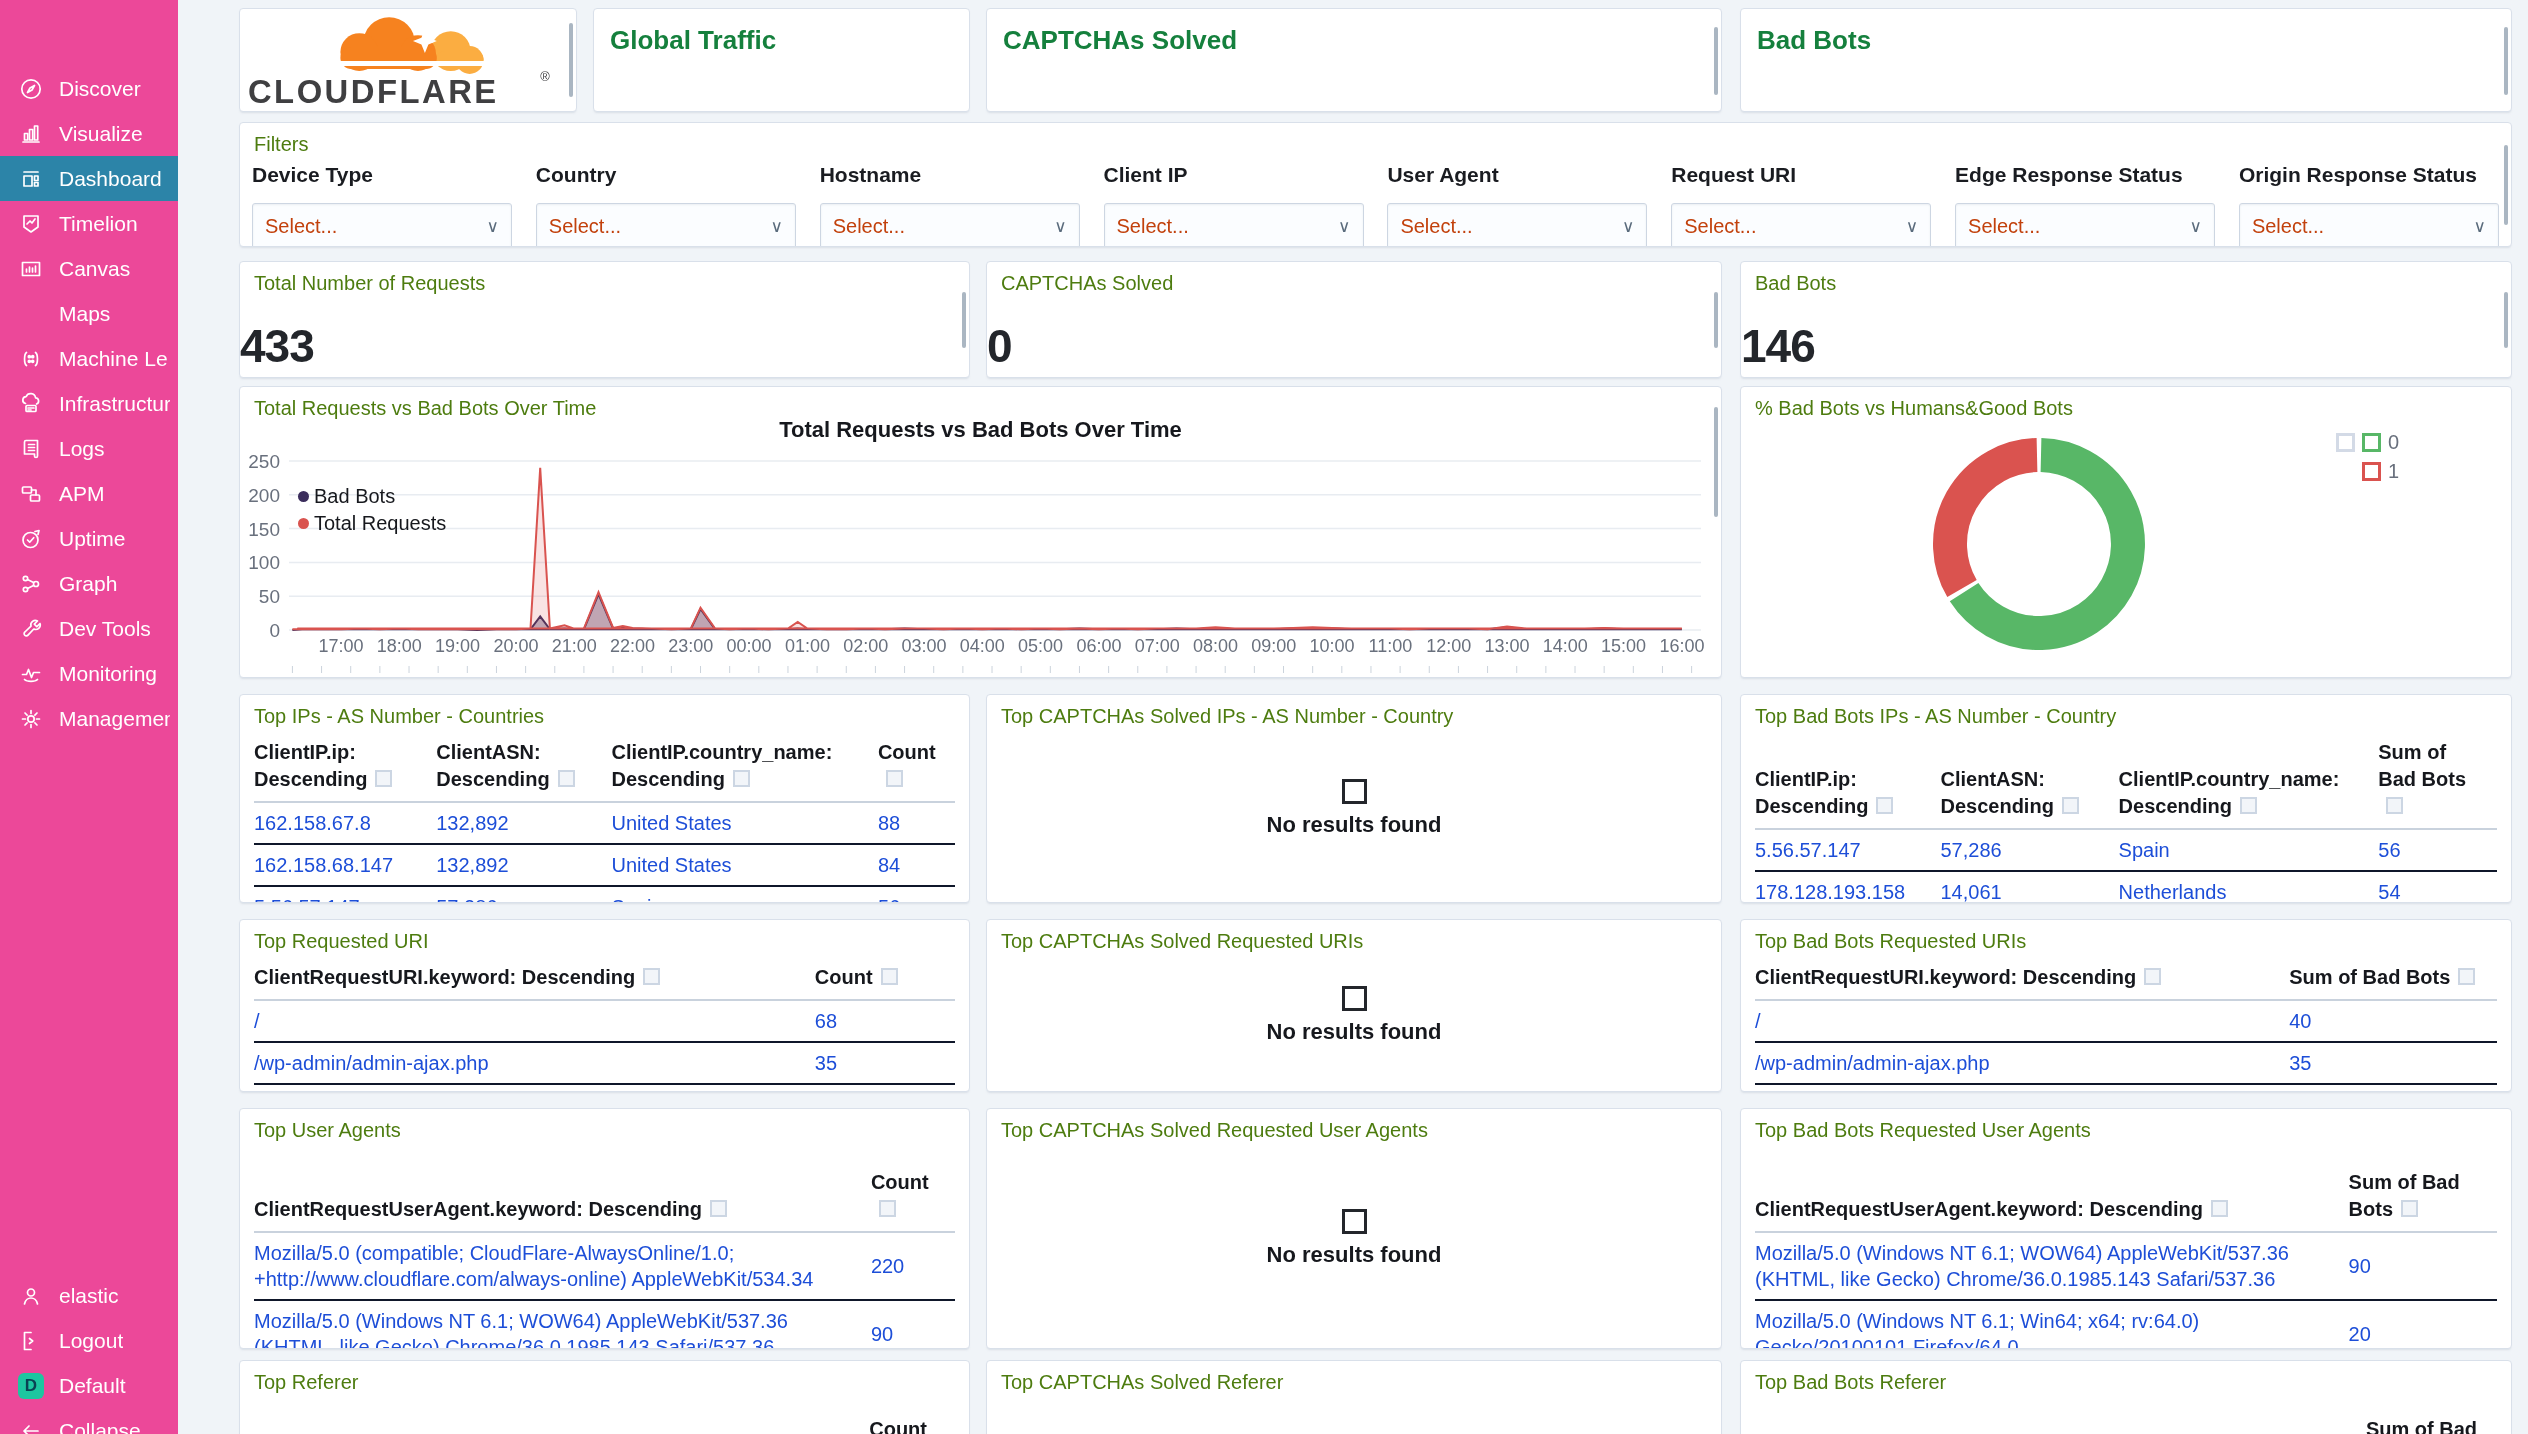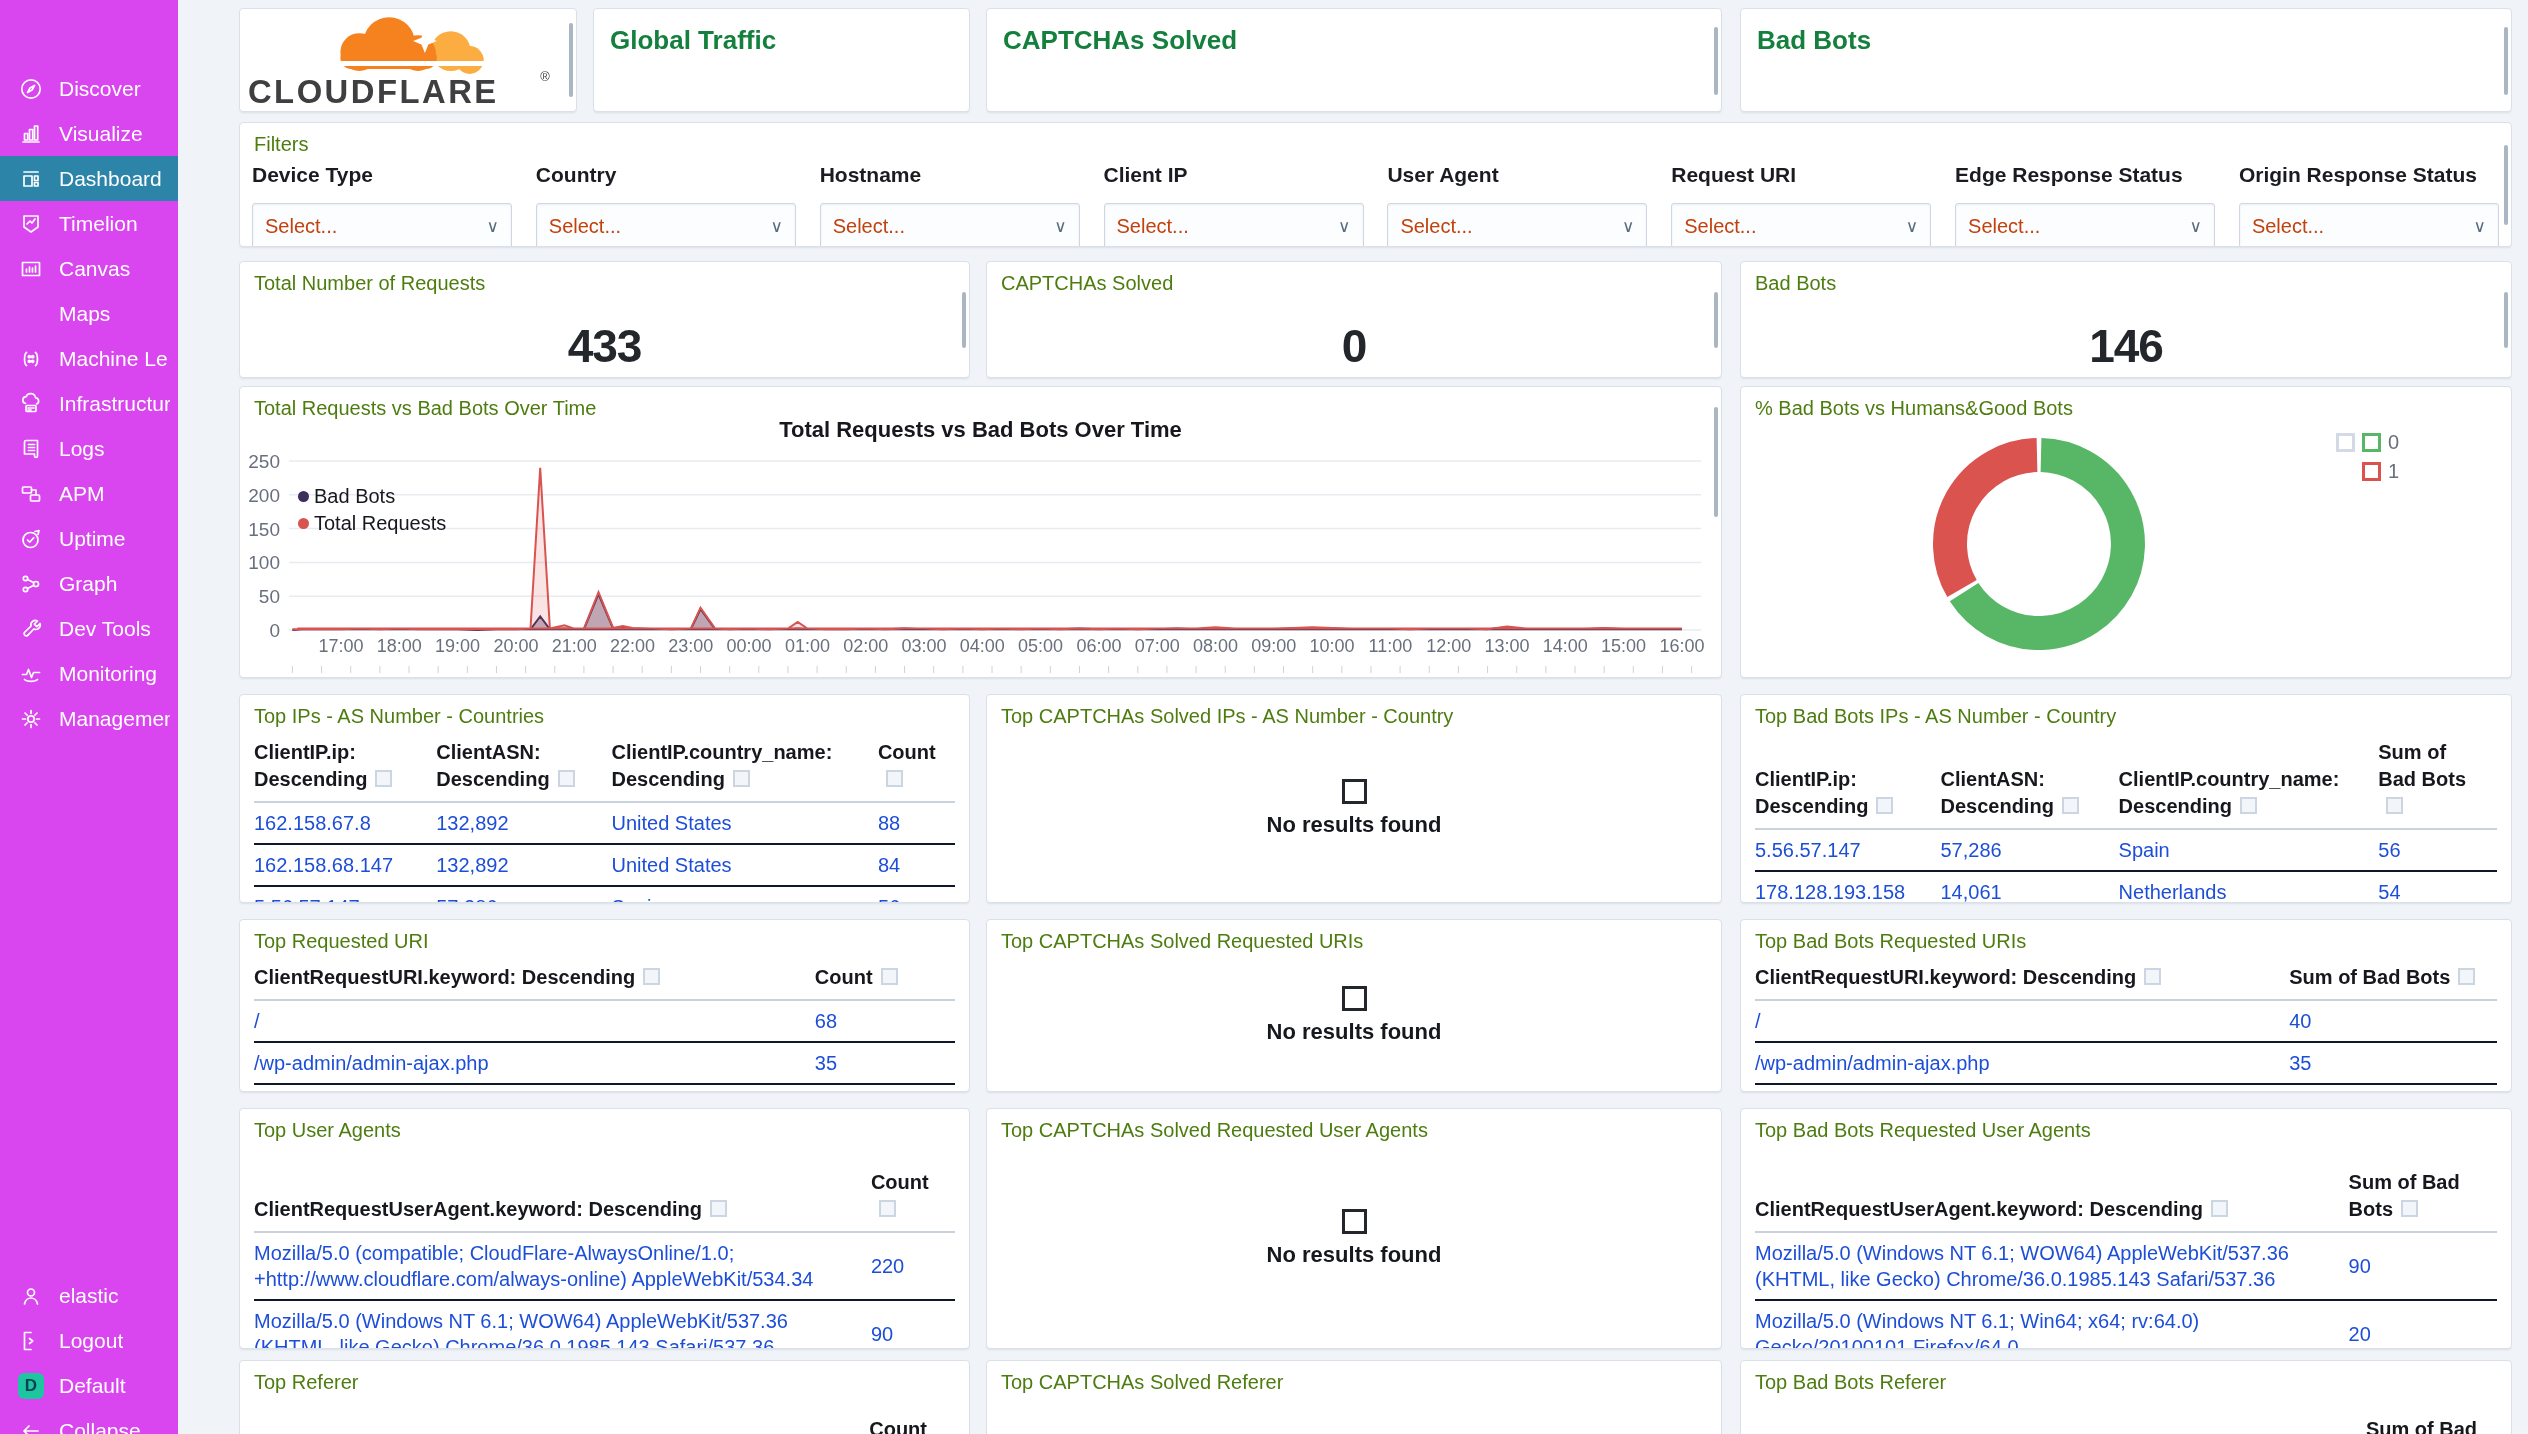--- a/index.html
+++ b/index.html
@@ -1,21 +1,21 @@
 <!DOCTYPE html>
 <html><head>
 <meta charset="utf-8">
 <style>
   html,body{margin:0;padding:0}
   body{
     width:2528px;height:1434px;overflow:hidden;position:relative;
     background:#f0f4f8;font-family:"Liberation Sans",sans-serif;color:#343741;
   }
   
-  .sidebar{position:absolute;left:0;top:0;width:178px;height:1434px;background:#d946ef;z-index:5}
+  .sidebar{position:absolute;left:0;top:0;width:178px;height:1434px;background:#ec4899;z-index:5}
   .nav{list-style:none;margin:0;padding:66px 0 0 0}
   .nav-bottom{position:absolute;top:1273px;left:0;right:0;padding:0}
   .nav-item{display:flex;align-items:center;height:45px;padding:0 8px 0 18px;color:#fff;cursor:pointer}
   .nav-item.active{background:#2c84a8}
   .nav-icon{width:26px;height:26px;margin-right:15px;flex:none;display:flex;align-items:center;justify-content:center}
   .nav-label{font-size:21px;font-weight:500;white-space:nowrap;overflow:hidden}
   .space-badge{width:26px;height:26px;border-radius:6px;background:#1dc6a0;color:#0a4253;font-weight:bold;
     font-size:17px;display:flex;align-items:center;justify-content:center;font-family:"Liberation Sans",sans-serif}
   
   .content{position:absolute;left:178px;top:0;padding:8px 0 0 61px}
@@ -42,21 +42,21 @@
   
   .filters-body{position:absolute;left:12px;right:12px;top:40px;display:flex;justify-content:space-between}
   .fgroup{width:260px}
   .flabel{font-weight:bold;font-size:21px;color:#1a1c21;margin-bottom:16px;white-space:nowrap}
   .fselect{height:44px;background:#fbfdff;border:1px solid #cdd6e2;border-radius:3px;display:flex;
     align-items:center;justify-content:space-between;padding:0 12px;cursor:pointer;
     box-shadow:inset 0 1px 2px rgba(160,170,185,.18)}
   .fplaceholder{color:#c2410c;font-size:20px}
   .fcaret{color:#5a6b7c;font-size:17px;line-height:1}
   
-  .metric-value{position:absolute;left:0;right:0;bottom:4px;text-align:center;font-size:46px;
+  .metric-value{position:absolute;left:0;right:0;bottom:4px;text-align:left;font-size:46px;
     font-weight:bold;color:#23262b;letter-spacing:-1px}
   
   .chart-inner-title{position:absolute;top:30px;left:0;right:0;text-align:center;font-weight:bold;
     font-size:22px;color:#16181d;z-index:2}
   .lc-legend{position:absolute;left:58px;top:96px;z-index:3}
   .lc-legend-item{display:flex;align-items:center;height:27px;font-size:20px;color:#16181d;cursor:pointer}
   .dot{width:11px;height:11px;border-radius:50%;margin-right:5px;flex:none}
   .pie-legend{position:absolute;top:44px;right:112px;display:flex;flex-direction:column;gap:6px;
     align-items:flex-end;z-index:3}
   .pie-li{display:flex;align-items:center;gap:7px;font-size:20px;color:#69707d;cursor:pointer}

